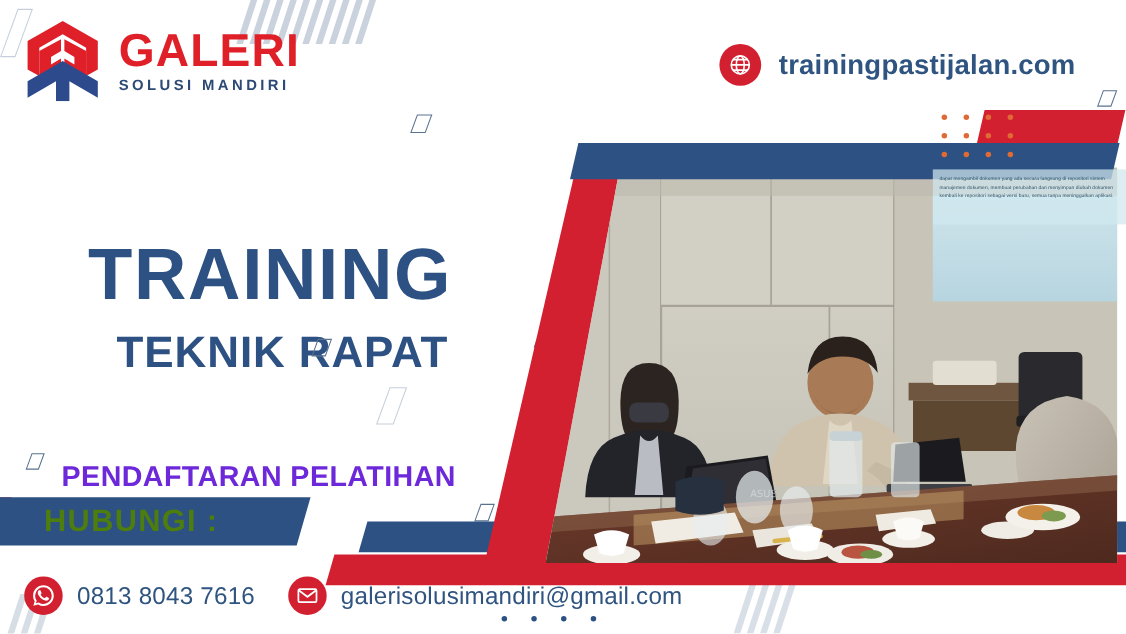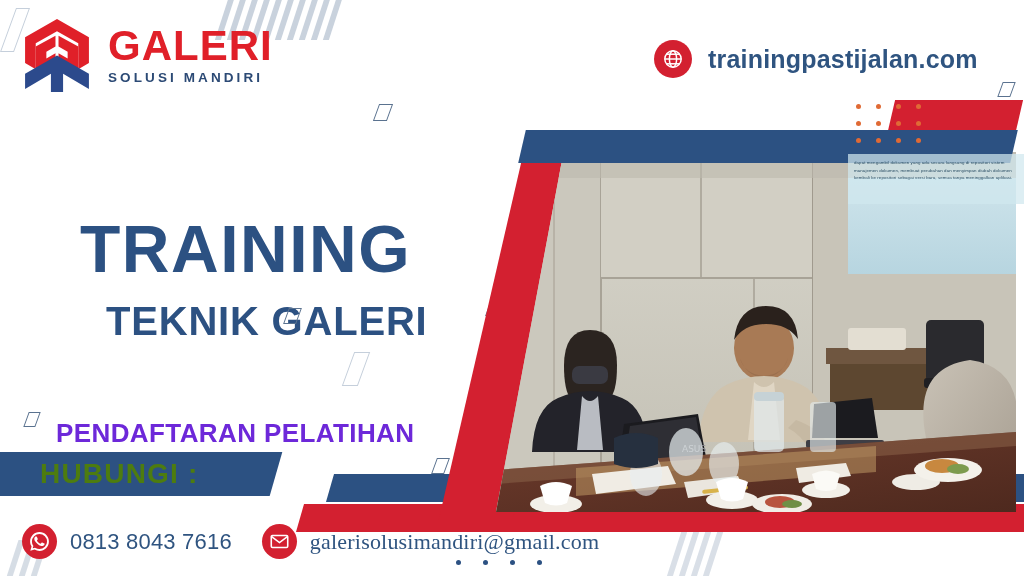--- a/index.html
+++ b/index.html
@@ -79,21 +79,21 @@
   }
 
   
   #contact-row { position:absolute; left:22px; top:524px; display:flex; align-items:center; gap:14px;justify-content:flex-end; }
   .contact-item { display:flex; align-items:center; gap:13px; }
   .contact-icon {
     width:35px; height:35px; border-radius:50%; background:#d32030;
     display:flex; align-items:center; justify-content:center; flex:none;
   }
   .contact-text { font-size:22px; color:#2f5480; letter-spacing:.2px; }
-  #contact-email-item { margin-left:16px;font-family:Liberation Serif, serif; }
+  #contact-email-item { margin-left:16px; }
 
   
   #email-dots { position:absolute; left:456px; top:560px; display:flex; gap:22px; }
   #email-dots i { width:5px; height:5px; border-radius:50%; background:#2c5182; display:block; }
 
   
   #photo-stage {
     position:absolute; left:458px; top:96px; width:554px; height:424px;
   }
   
@@ -183,21 +183,21 @@
   </div>
   <div id="website-url">trainingpastijalan.com</div>
 </div>
 
 <div class="diamond" style="left:376px; top:104px; width:14px; height:17px;"></div>
 <div class="diamond" style="left:1000px; top:82px; width:13px; height:15px;"></div>
 <div class="diamond" style="left:8px; top:8px; width:14px; height:44px; border-color:#c5cfdb;"></div>
 
 <div id="headline-block">
   <div id="title-main">TRAINING</div>
-  <div id="title-sub">TEKNIK GALERI</div>
+  <div id="title-sub">TEKNIK RAPAT</div>
 </div>
 
 <div class="diamond" style="left:286px; top:308px; width:13px; height:16px;"></div>
 <div class="diamond" style="left:488px; top:300px; width:13px; height:16px;"></div>
 <div class="diamond" style="left:348px; top:352px; width:16px; height:34px; border-color:#c5cfdb;"></div>
 <div class="diamond" style="left:512px; top:332px; width:18px; height:40px; border-color:#c5cfdb;"></div>
 <div class="diamond" style="left:434px; top:458px; width:13px; height:16px;"></div>
 <div class="diamond" style="left:26px; top:412px; width:12px; height:15px;"></div>
 
 <div id="register-label">PENDAFTARAN PELATIHAN</div>

